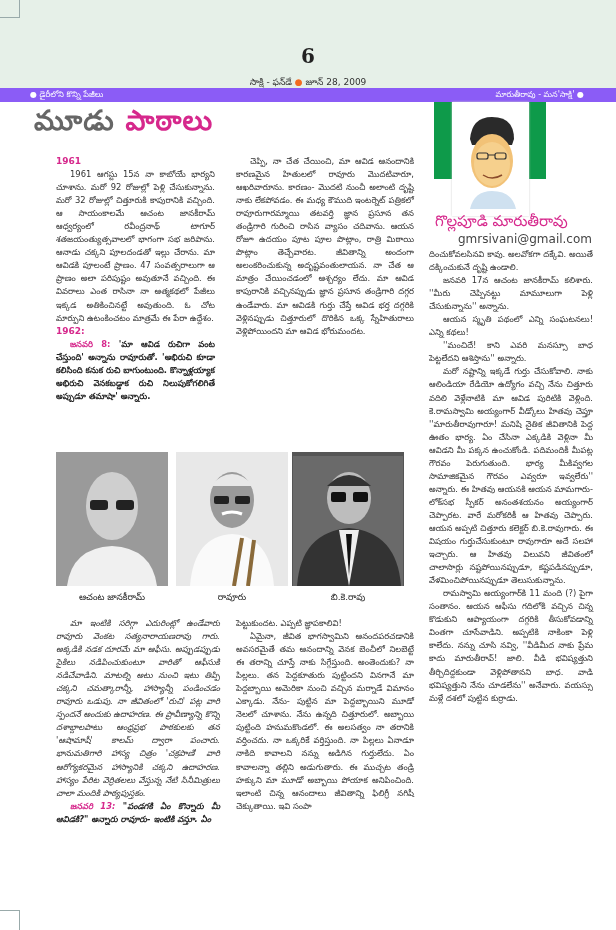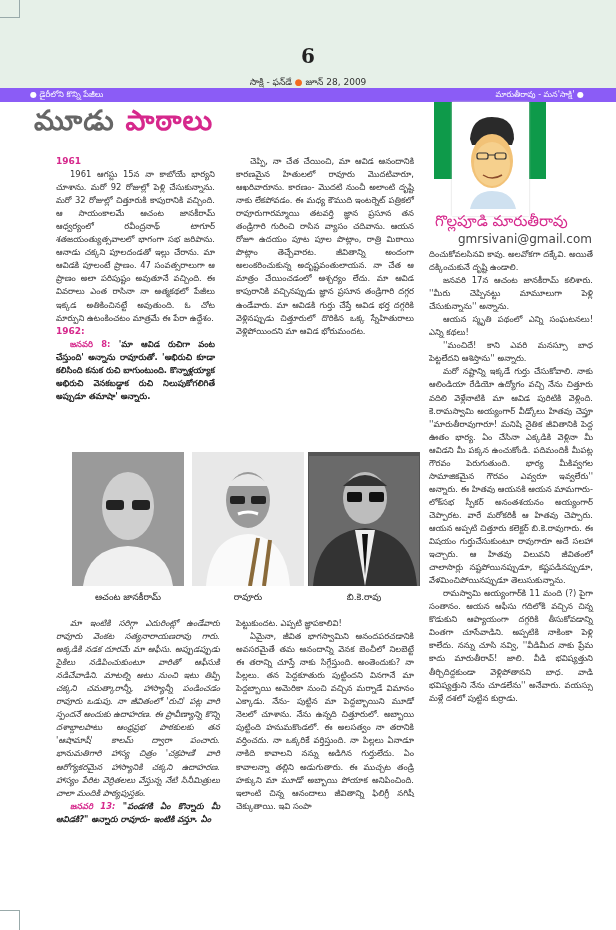--- a/index.html
+++ b/index.html
@@ -60,21 +60,21 @@
   .col p.noindent { text-indent:0; }
   .col1 { left:56px; top:155px; width:159px; }
   .col2 { left:236px; top:155px; width:178px; }
   .col3 { left:429px; top:248px; width:164px; }
   .col1b { left:56px; top:617px; width:164px;font-style:italic; }
   .col2b { left:236px; top:617px; width:178px; }
   .year { color:#d6288c; font-weight:bold; font-size:9px; text-indent:0 !important; }
   .year-2 { margin-left:16px; }
   .pink { color:#d6288c; font-weight:bold; }
   .bold { font-weight:bold; color:#222; }
-  .photos { position:absolute; left:72px; top:452px; width:360px; height:160px;padding-left:36px; }
+  .photos { position:absolute; left:56px; top:452px; width:360px; height:160px;padding-left:36px; }
   .photo {
     position:absolute; top:0; height:134px;
     background:linear-gradient(180deg,#888 0%,#bbb 50%,#ddd 100%);
     display:flex; align-items:flex-end; justify-content:center; overflow:hidden;
   }
   .photo svg { display:block; }
   .p1 { left:0; width:112px; background:#9a9a9a; }
   .p2 { left:120px; width:112px; background:#e8e8e8; }
   .p3 { left:236px; width:112px; background:#555; }
   .caption {

